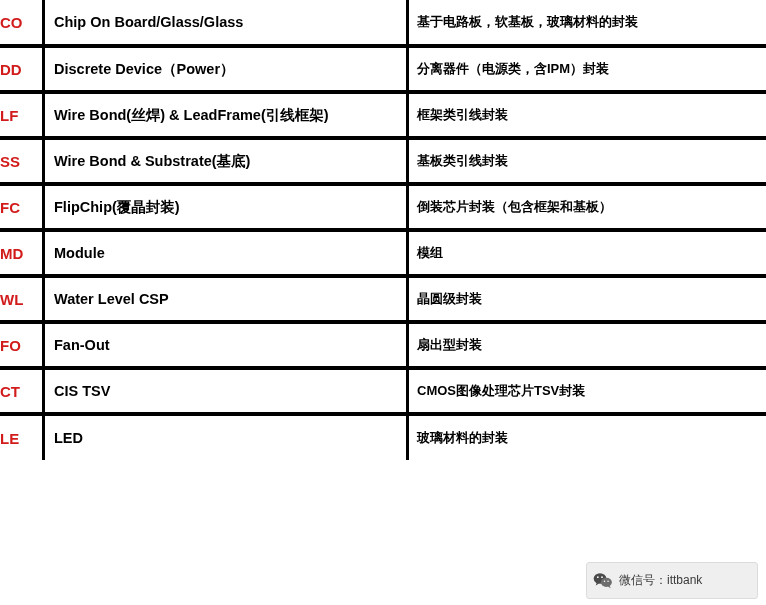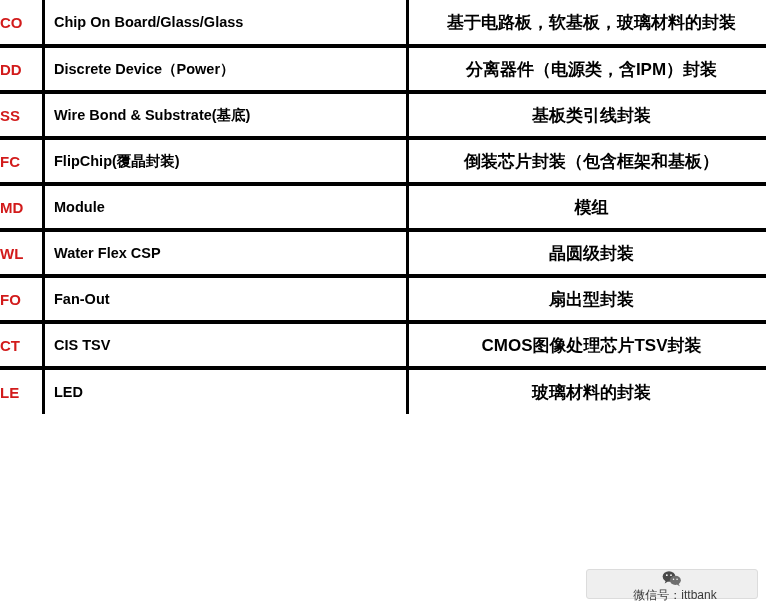--- a/index.html
+++ b/index.html
@@ -41,44 +41,42 @@
     font-weight: bold;
     font-size: 14.5px;
     padding-left: 9px !important;
     border-right: 3px solid #000000;
     border-bottom: 4px solid #000000;
     letter-spacing: 0px;
   }
   .cell-desc {
     color: #000000;
     font-weight: bold;
-    font-size: 17px;
+    font-size: 13px;
     padding-left: 8px !important;
     border-bottom: 4px solid #000000;
-    text-align: center;
   }
   .row:last-child .cell-code,
   .row:last-child .cell-term,
   .row:last-child .cell-desc {
     border-bottom: none;
   }
   .watermark {
     position: absolute;
     right: 8px;
     bottom: 6px;
     width: 172px;
-    height: 30px;
+    height: 37px;
     background: #efefef;
     border: 1px solid #dcdcdc;
     border-radius: 3px;
     display: flex;
     align-items: center;
     padding-left: 6px;
     box-sizing: border-box;
-    flex-direction: column;
   }
   .wm-icon {
     width: 20px;
     height: 17px;
     margin-right: 6px;
     flex: 0 0 auto;
   }
   .wm-text {
     font-size: 12px;
     color: #3a3a3a;
@@ -95,37 +93,42 @@
         <td class="cell-code">CO</td>
         <td class="cell-term">Chip On Board/Glass/Glass</td>
         <td class="cell-desc">基于电路板，软基板，玻璃材料的封装</td>
       </tr>
       <tr class="row">
         <td class="cell-code">DD</td>
         <td class="cell-term">Discrete Device（Power）</td>
         <td class="cell-desc">分离器件（电源类，含IPM）封装</td>
       </tr>
       <tr class="row">
+        <td class="cell-code">LF</td>
+        <td class="cell-term">Wire Bond(丝焊) &amp; LeadFrame(引线框架)</td>
+        <td class="cell-desc">框架类引线封装</td>
+      </tr>
+      <tr class="row">
         <td class="cell-code">SS</td>
         <td class="cell-term">Wire Bond &amp; Substrate(基底)</td>
         <td class="cell-desc">基板类引线封装</td>
       </tr>
       <tr class="row">
         <td class="cell-code">FC</td>
         <td class="cell-term">FlipChip(覆晶封装)</td>
         <td class="cell-desc">倒装芯片封装（包含框架和基板）</td>
       </tr>
       <tr class="row">
         <td class="cell-code">MD</td>
         <td class="cell-term">Module</td>
         <td class="cell-desc">模组</td>
       </tr>
       <tr class="row">
         <td class="cell-code">WL</td>
-        <td class="cell-term">Water Flex CSP</td>
+        <td class="cell-term">Water Level CSP</td>
         <td class="cell-desc">晶圆级封装</td>
       </tr>
       <tr class="row">
         <td class="cell-code">FO</td>
         <td class="cell-term">Fan-Out</td>
         <td class="cell-desc">扇出型封装</td>
       </tr>
       <tr class="row">
         <td class="cell-code">CT</td>
         <td class="cell-term">CIS TSV</td>

